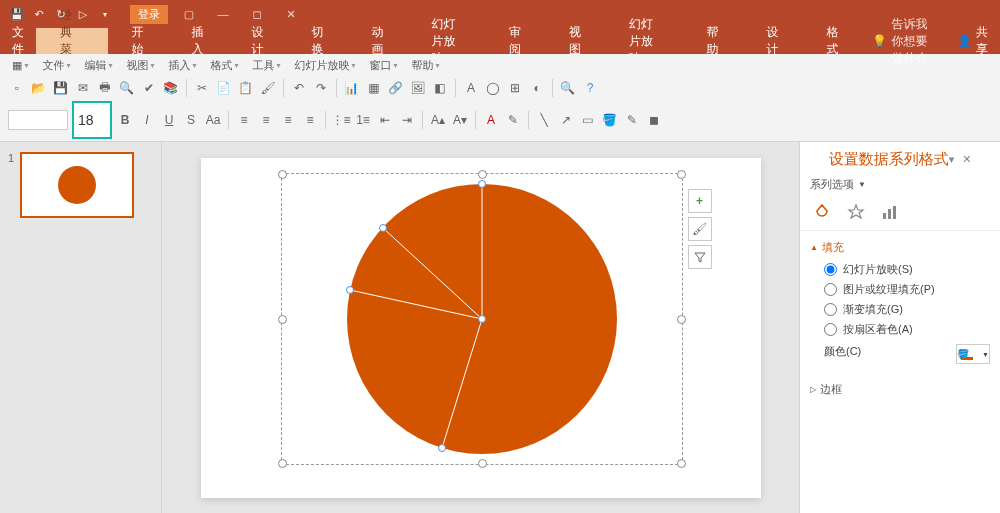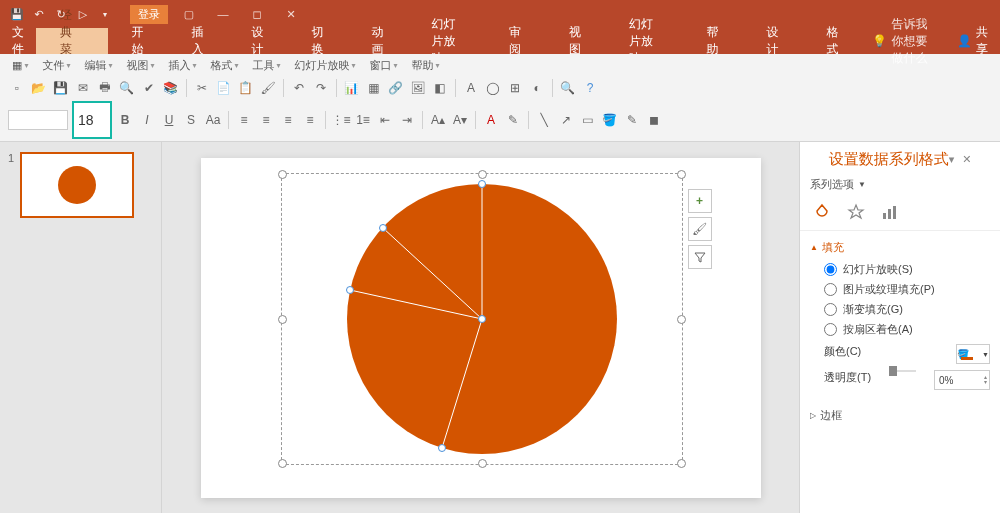--- a/index.html
+++ b/index.html
@@ -328,33 +328,20 @@
             </label>
         </div>
         <div class="row">
           <span>颜色(C)</span>
           <div class="colorbtn">
             <span style="font-size:10px">🪣</span>
             <div class="sw"></div>
             <span style="font-size:7px;margin-left:auto">▼</span>
           </div>
         </div>
-        <div class="row">
-          <span>透明度(T)</span>
-          <div class="slider">
-              <div class="sh"></div>
-            </div>
-          <div class="pct">
-            <span>0%</span>
-            <span class="sp">
-                <span>▴</span>
-                <span>▾</span>
-              </span>
-          </div>
-        </div>
       </div>
       <div class="sect">
         <div class="sect-hd collapsed">
           <span style="font-size:8px">▷</span>
           <span>边框</span>
         </div>
       </div>
     </div>
   </div>
 </div>

